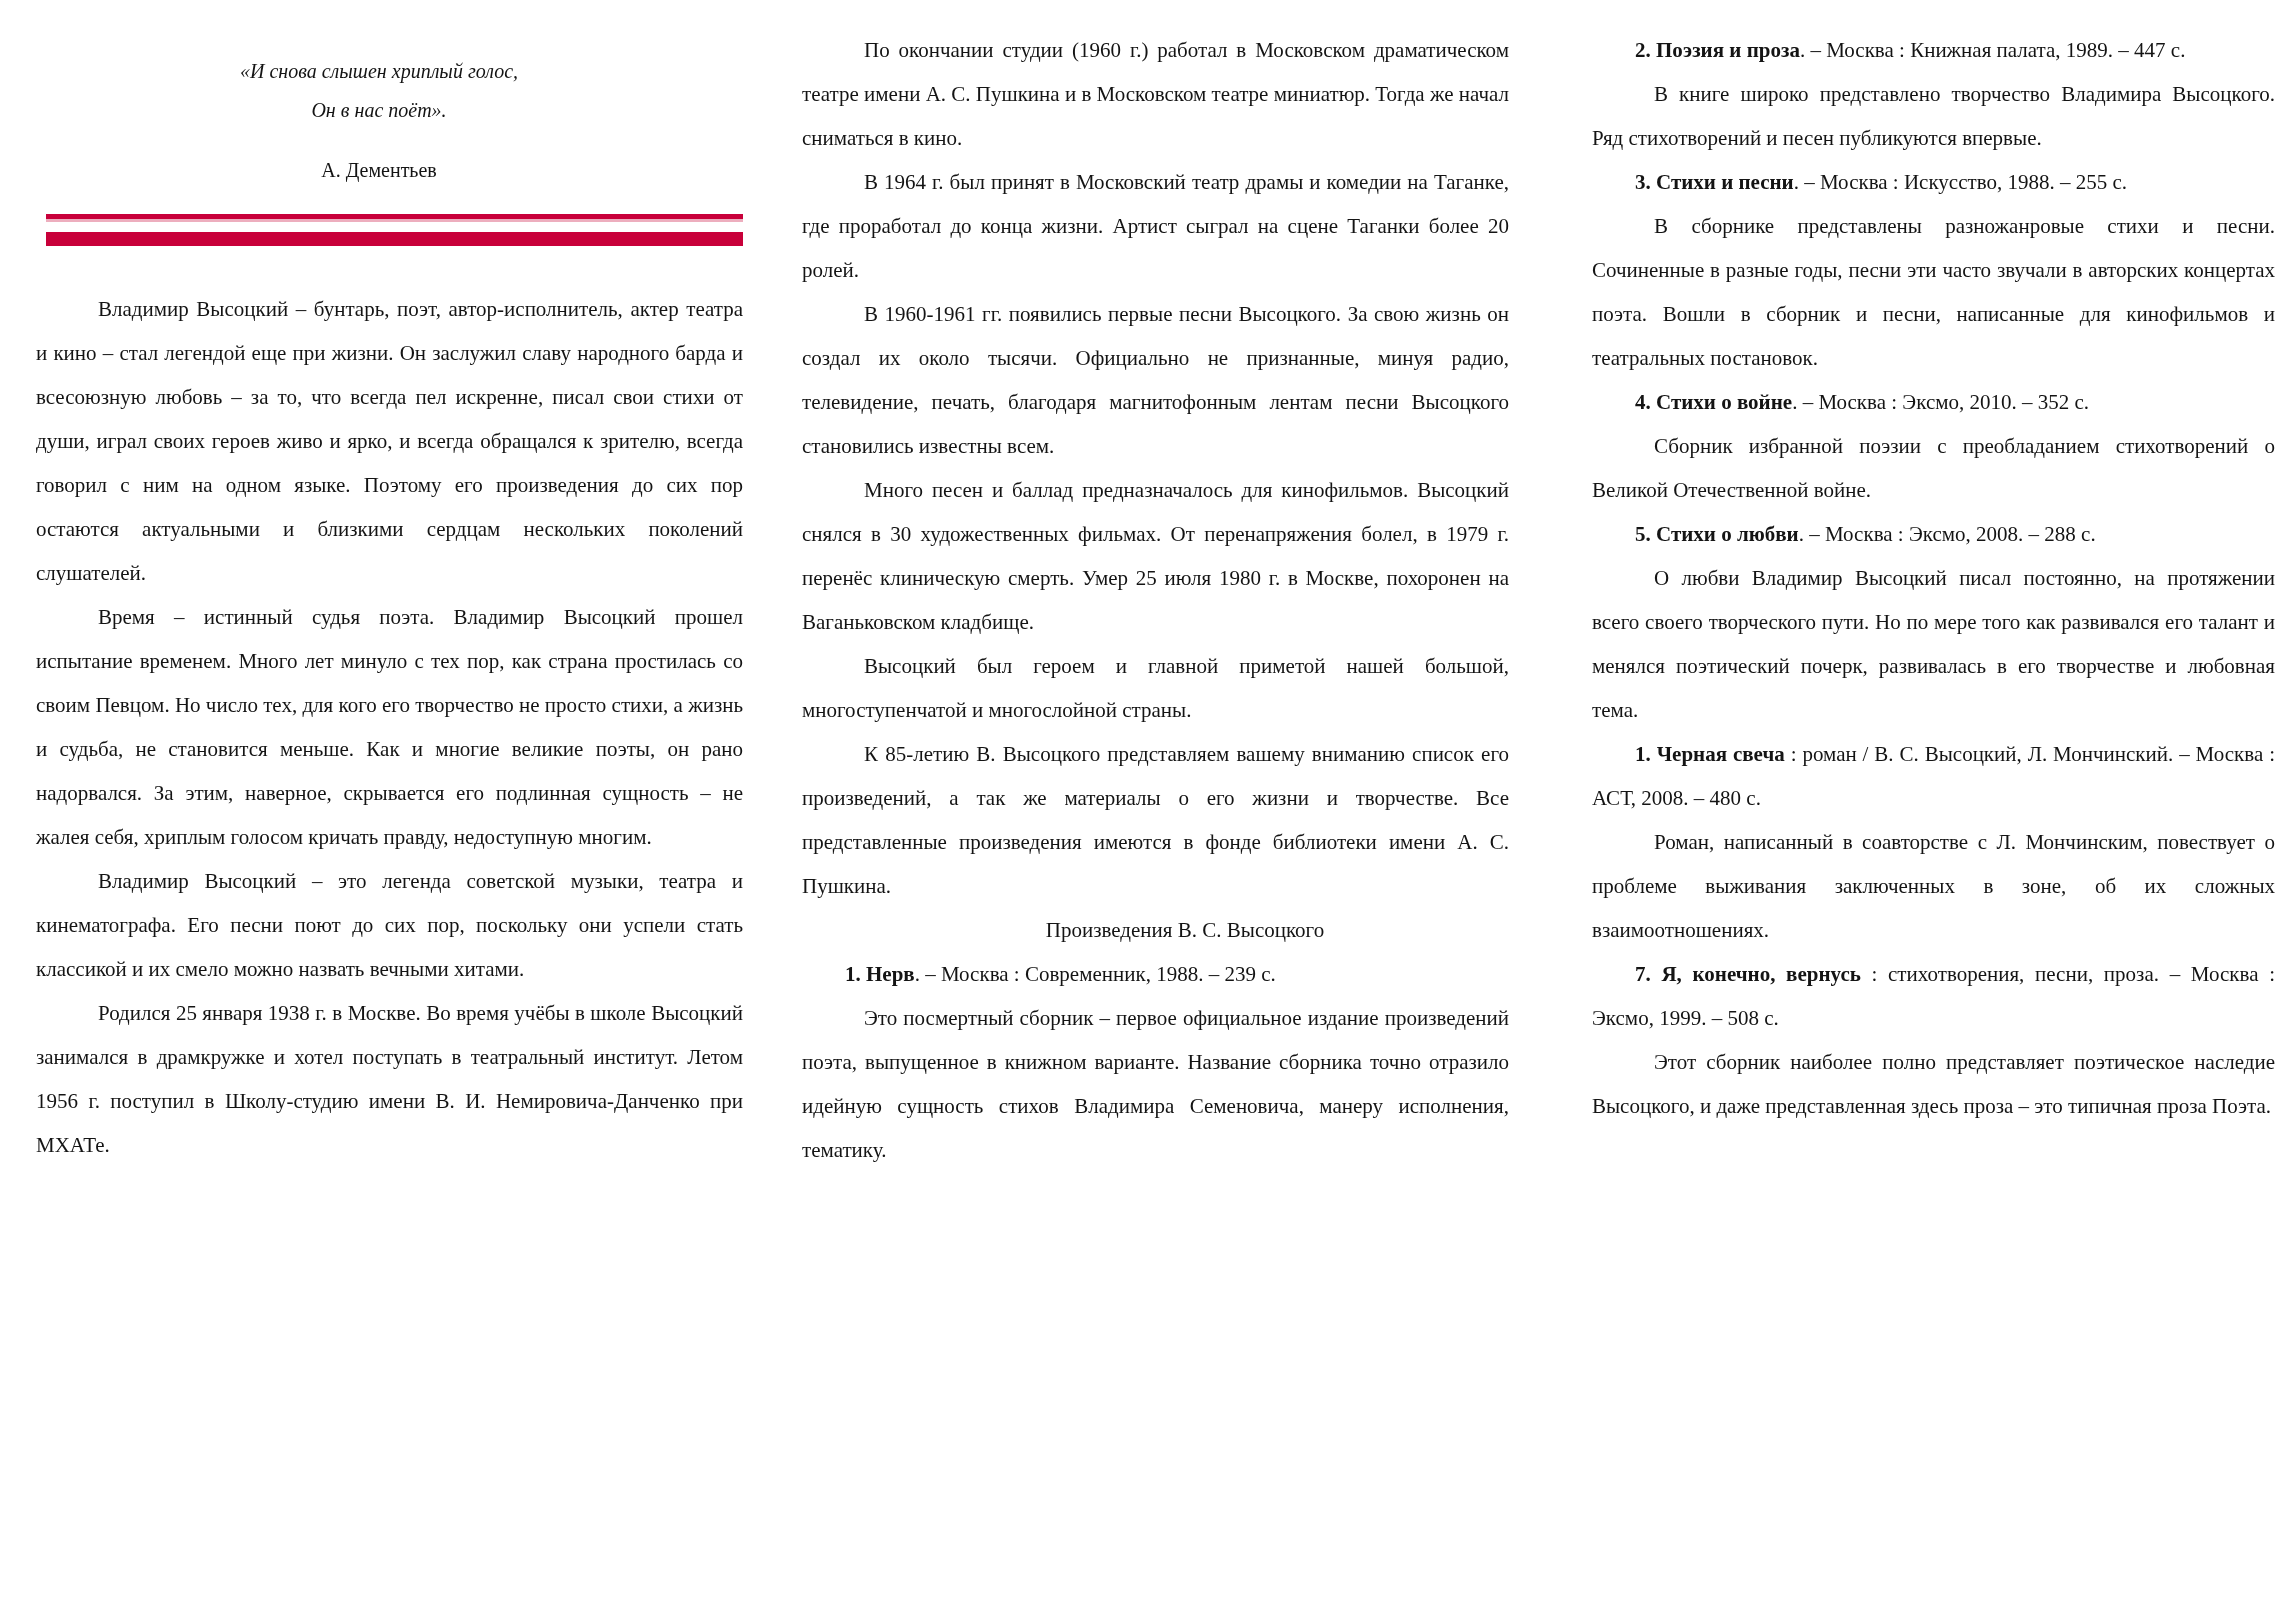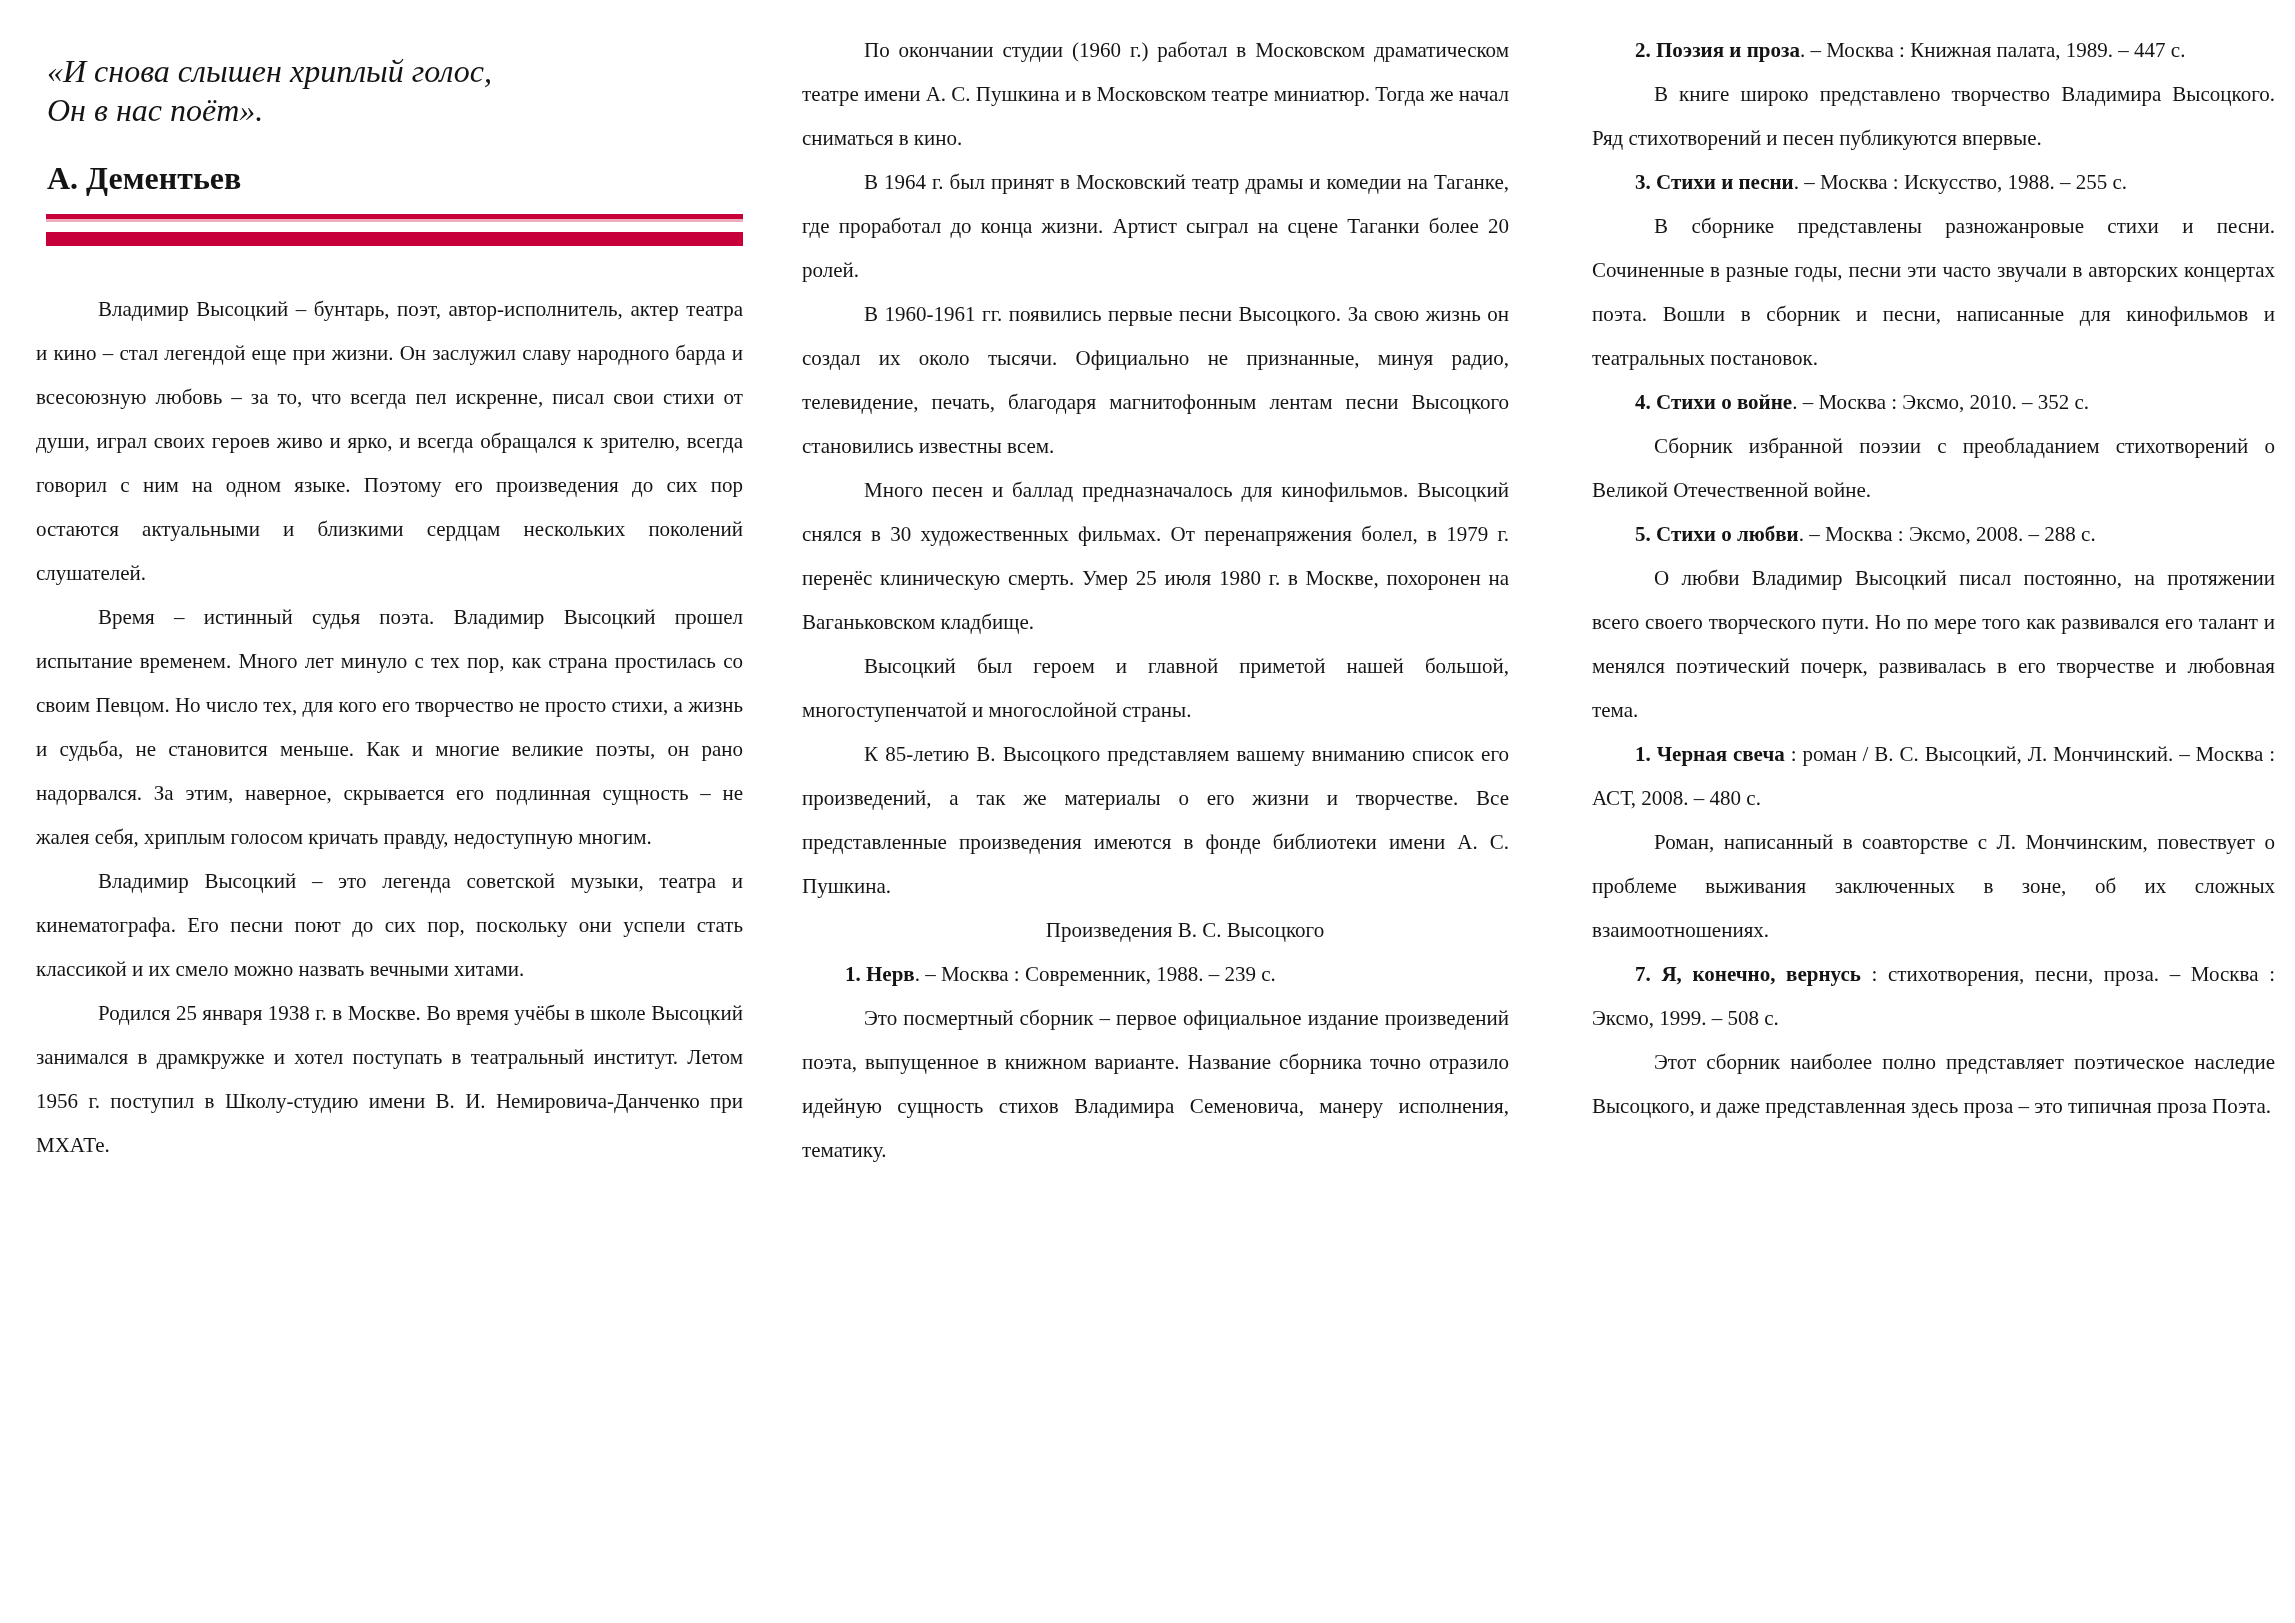--- a/index.html
+++ b/index.html
@@ -13,34 +13,33 @@
     height: 1623px;
     font-family: "Liberation Serif", "DejaVu Serif", serif;
     color: #141414;
     overflow: hidden;
   }
   .page { position: absolute; inset: 0; background: #ffffff; }
 
   
   .epigraph {
     position: absolute;
-    left: 47px;
+    left: 38px;
     top: 52px;
     width: 707px;
     box-sizing: border-box;
     padding-right: 25px;
-    text-align: left;
+    text-align: center;
     font-style: italic;
-    font-size: 32px;
+    font-size: 20px;
     line-height: 39px;
   }
   .epigraph .author {
     font-style: normal;
-    margin-top: 29px;
-    font-weight: bold;
+    margin-top: 21px;
   }
 
   
   .rule { position: absolute; left: 46px; width: 697px; }
   .rule-thin  { top: 214px; height: 4.6px;  background: #c8003a; }
   .rule-pink  { top: 219px; height: 2.6px;  background: #edaebe; }
   .rule-thick { top: 232px; height: 14.4px; background: #c8003a; }
 
   
   .col {

